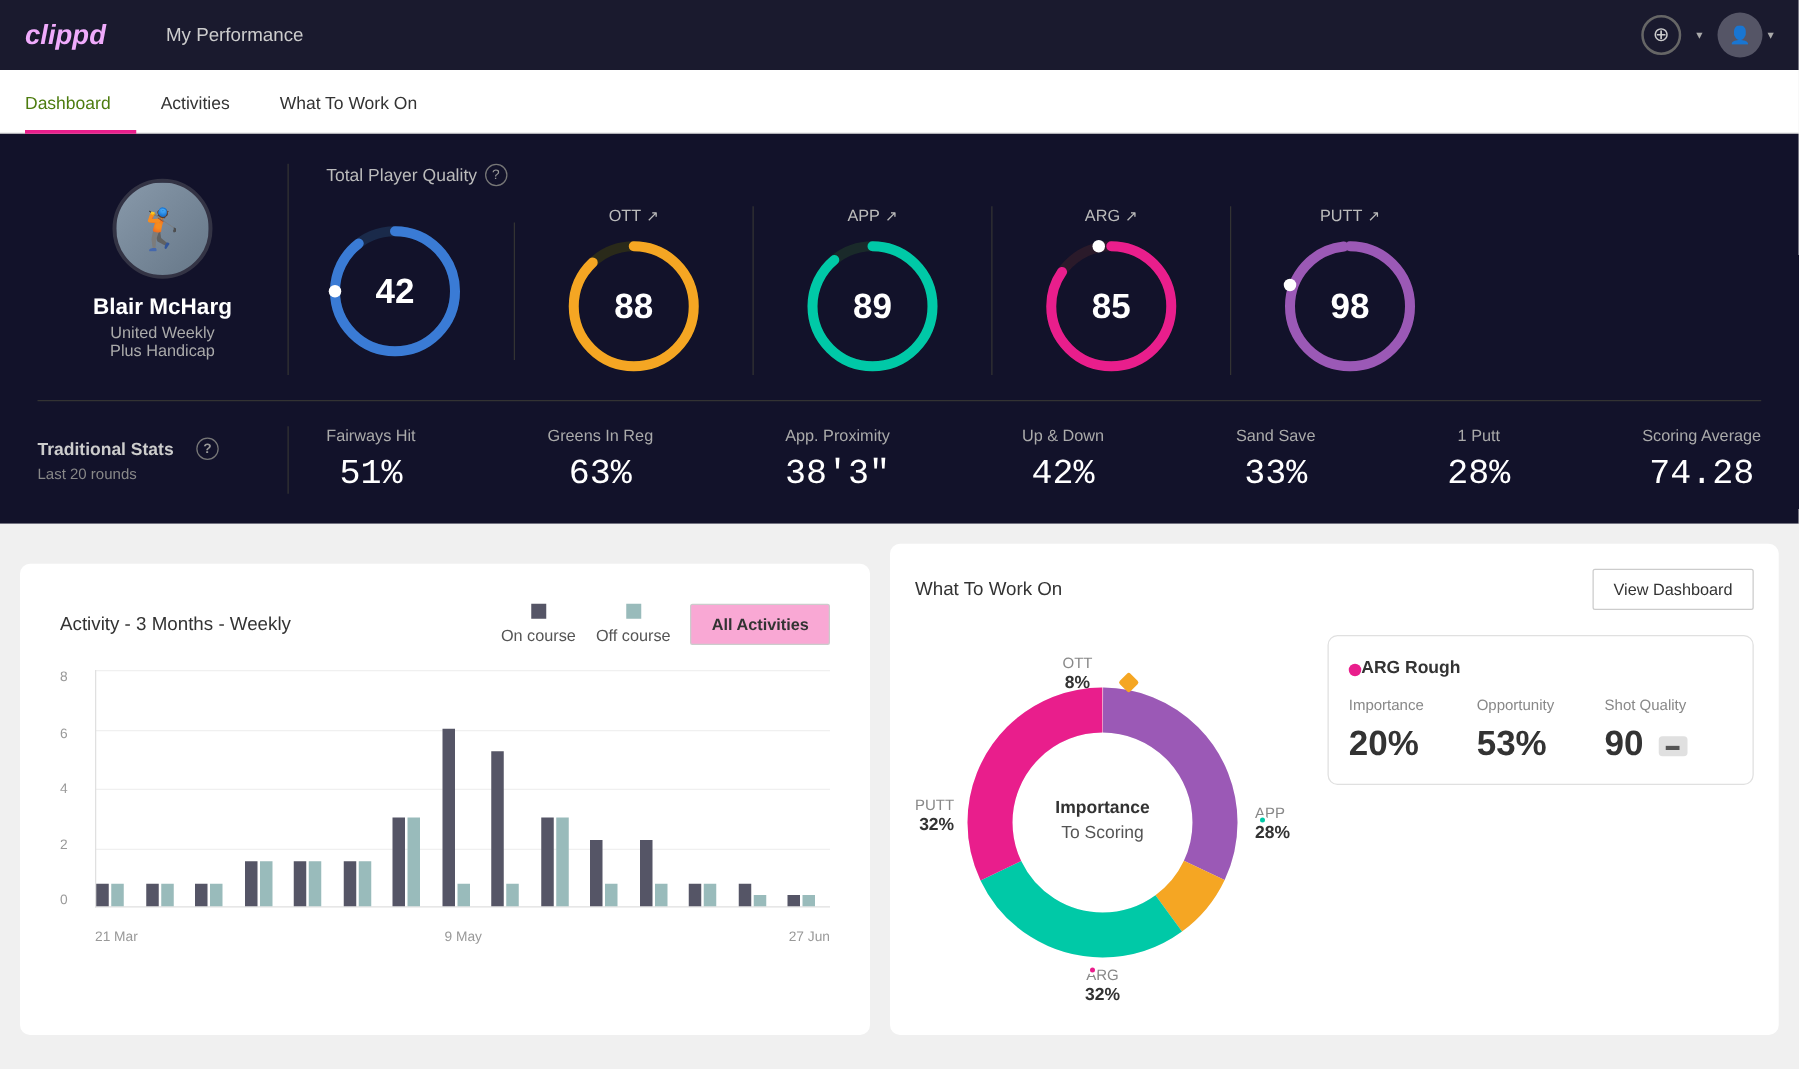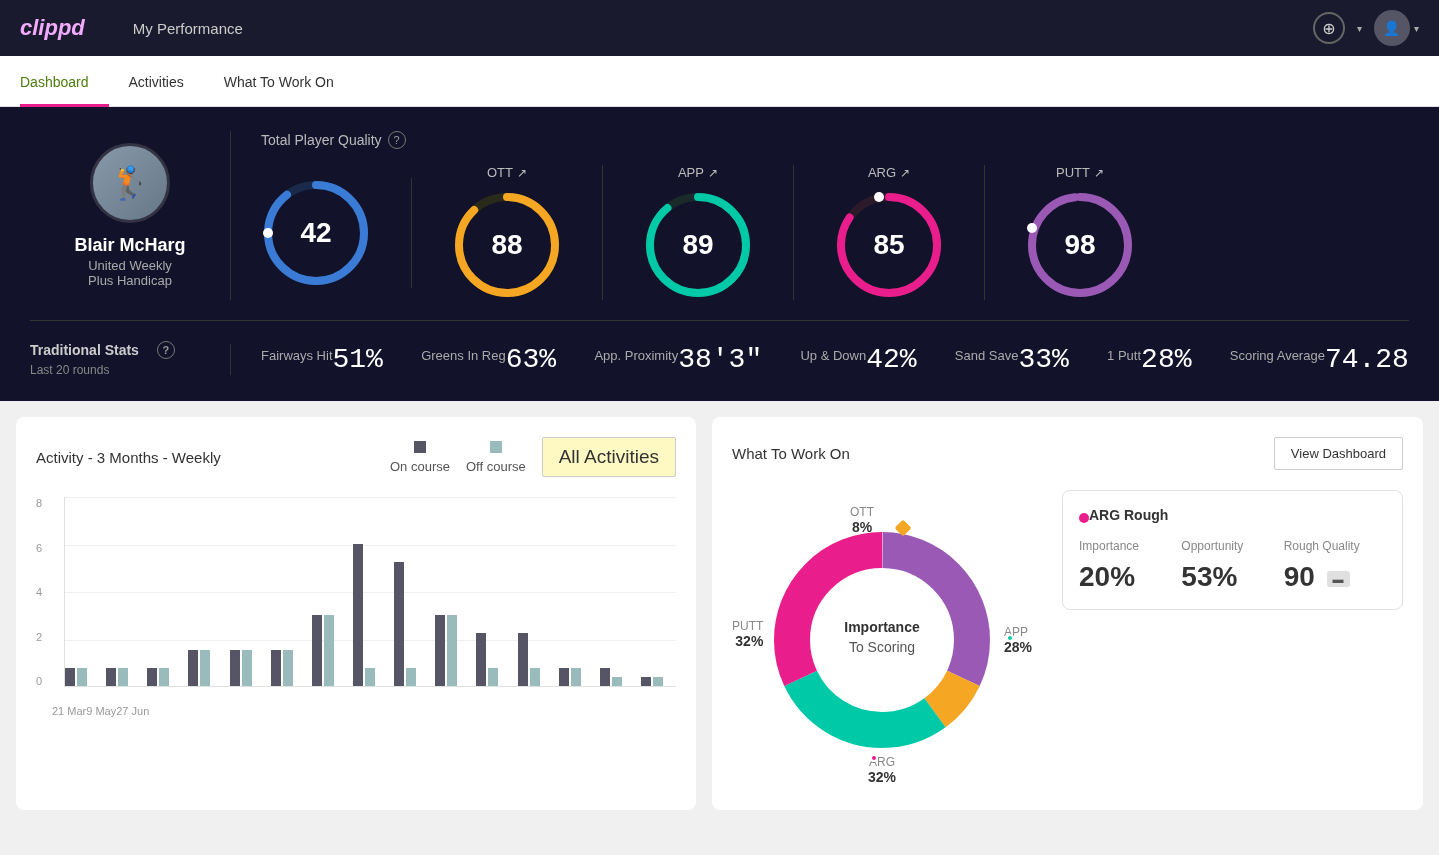--- a/index.html
+++ b/index.html
@@ -77,55 +77,56 @@
       align-items: center;
       gap: 0;
       padding-top: 20px;
       border-top: 1px solid #333;
     }
     .stats-label-section { width: 200px; }
     .stats-label { font-size: 14px; color: #ccc; font-weight: 600; display: flex; align-items: center; gap: 18px; }
     .stats-label .help-icon { width: 18px; height: 18px; border-radius: 50%; border: 1px solid #777; display: flex; align-items: center; justify-content: center; font-size: 11px; color: #999; cursor: pointer; }
     .stats-sub { font-size: 12px; color: #888; margin-top: 4px; }
     .stat-items { flex: 1; display: flex; justify-content: space-between; padding-left: 30px; border-left: 1px solid #333; }
-    .stat-item { display: flex; align-items: center; }
+    .stat-item { display: flex; flex-direction: column; align-items: center; }
     .stat-name { font-size: 13px; color: #aaa; margin-bottom: 8px; }
     .stat-value { font-size: 28px; font-weight: 300; color: #ffffff; font-family: Liberation Mono, monospace; }
 
     
     .bottom-section {
       display: flex;
       gap: 16px;
       padding: 16px;
       background: #f0f0f0;
     }
 
     
     .activity-card {
       background: #fff;
       border-radius: 8px;
-      padding: 20px;
+      padding: 32px;
       flex: 1;
       max-width: 680px;
+      margin-top: 16px;
     }
     .card-header { display: flex; align-items: center; justify-content: space-between; margin-bottom: 20px; }
     .card-title { font-size: 15px; color: #333; font-weight: 500; }
     .legend { display: flex; gap: 16px; align-items: center; }
     .legend-item { display: flex; align-items: center; gap: 6px; font-size: 13px; color: #555; flex-direction: column; }
     .legend-dot { width: 12px; height: 12px; }
-    .all-activities-btn { border: 1px solid #ccc; background: #fef9c3; padding: 8px 16px; font-size: 19px; color: #333; cursor: pointer; border-radius: 2px; }
+    .all-activities-btn { border: 1px solid #ccc; background: #f9a8d4; padding: 8px 16px; font-size: 13px; color: #333; cursor: pointer; border-radius: 2px; font-weight: bold; }
 
     
     .bar-chart { height: 220px; position: relative; display: flex; flex-direction: column; }
     .chart-area { flex: 1; position: relative; }
     .y-axis { position: absolute; left: 0; top: 0; bottom: 30px; display: flex; flex-direction: column; justify-content: space-between; width: 20px; }
     .y-label { font-size: 11px; color: #999; }
     .chart-bars { position: absolute; left: 28px; right: 0; top: 0; bottom: 30px; display: flex; gap: 6px; align-items: flex-end; border-left: 1px solid #e0e0e0; border-bottom: 1px solid #e0e0e0; }
     .bar-group { display: flex; gap: 2px; align-items: flex-end; flex: 1; }
-    .x-labels { position: absolute; bottom: 0; left: 16px; right: 0; display: flex; justify-content: flex-start; }
+    .x-labels { position: absolute; bottom: 0; left: 28px; right: 0; display: flex; justify-content: space-between; }
     .x-label { font-size: 11px; color: #999; }
 
     
     .work-card {
       background: #fff;
       border-radius: 8px;
       padding: 20px;
       flex: 1;
     }
     .work-card-header { display: flex; align-items: center; justify-content: space-between; margin-bottom: 20px; }
@@ -482,21 +483,21 @@
           <div class="arg-metrics">
             <div class="arg-metric">
               <div class="arg-metric-label">Importance</div>
               <div class="arg-metric-value">20%</div>
             </div>
             <div class="arg-metric">
               <div class="arg-metric-label">Opportunity</div>
               <div class="arg-metric-value">53%</div>
             </div>
             <div class="arg-metric">
-              <div class="arg-metric-label">Rough Quality</div>
+              <div class="arg-metric-label">Shot Quality</div>
               <div class="arg-metric-value">
                 <span>90</span>
                 <span class="quality-badge">▬</span>
               </div>
             </div>
           </div>
         </div>
       </div>
     </div>
   </div>

